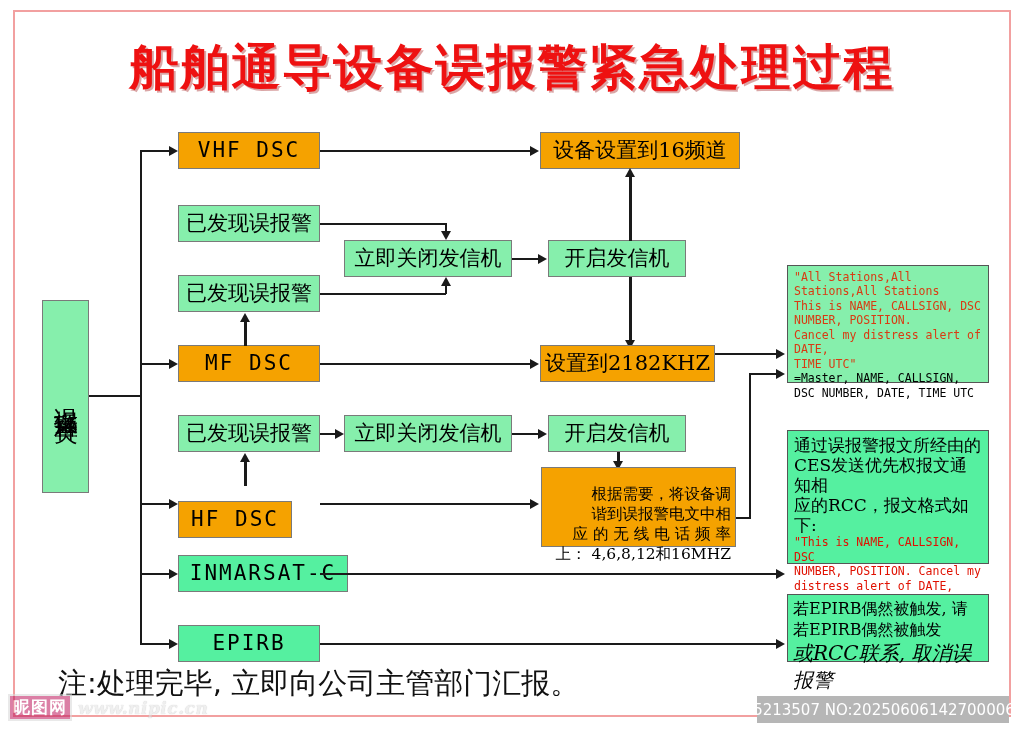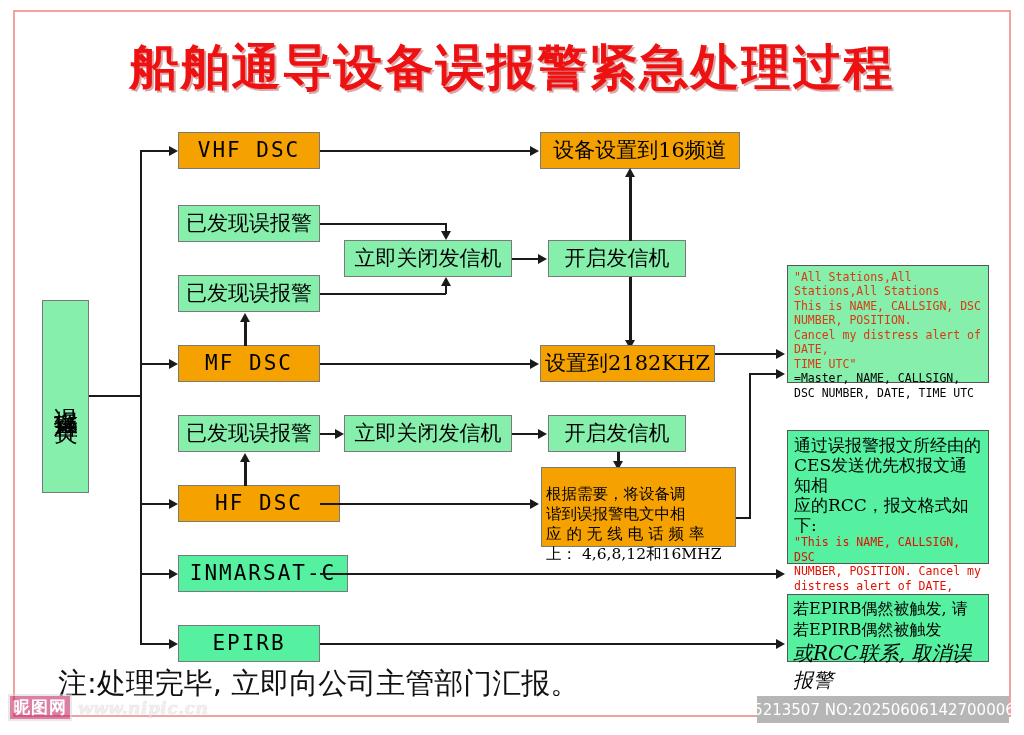--- a/index.html
+++ b/index.html
@@ -15,21 +15,21 @@
     position:absolute;left:0;top:38px;width:1024px;text-align:center;
     color:#ee1111;font-family:"DejaVu Serif","Liberation Serif",serif;
     font-weight:bold;font-size:49px;letter-spacing:2px;line-height:58px;
     text-shadow:2px 2px 0 rgba(150,0,0,.35);
     white-space:nowrap;
   }
   .node{
     position:absolute;box-sizing:border-box;
     border:1.5px solid #7a7a7a;
     display:flex;align-items:center;justify-content:center;
-    text-align:left;color:#000;
+    text-align:right;color:#000;
     font-family:"DejaVu Serif","Liberation Serif",serif;
     line-height:1.1;
   }
   .orange{background:#f5a200;}
   .red{background:#86efac;}
   .green{background:#55f0a0;}
   .mono{font-family:"DejaVu Sans Mono","Liberation Mono",monospace;font-size:21px;letter-spacing:2px;}
   .cn{font-size:21px;}
   .cnsm{font-size:19px;}
   .vert{
@@ -98,21 +98,21 @@
   </div>
   <div class="ln h" style="left:141px;top:150px;width:30px;"></div>
   <div class="arrow ar-r" style="left:169px;top:146px;"></div>
 
   <div class="node orange mono" style="left:178px;top:345px;width:142px;height:37px;">
     <span>MF DSC</span>
   </div>
   <div class="ln h" style="left:141px;top:363px;width:30px;"></div>
   <div class="arrow ar-r" style="left:169px;top:359px;"></div>
 
-  <div class="node orange mono" style="left:178px;top:485px;width:162px;height:37px;">
+  <div class="node orange mono" style="left:178px;top:501px;width:114px;height:37px;">
     <span>HF DSC</span>
   </div>
   <div class="ln h" style="left:141px;top:503px;width:30px;"></div>
   <div class="arrow ar-r" style="left:169px;top:499px;"></div>
 
   <div class="node green mono" style="left:178px;top:555px;width:170px;height:37px;">
     <span>INMARSAT-C</span>
   </div>
   <div class="ln h" style="left:141px;top:573px;width:30px;"></div>
   <div class="arrow ar-r" style="left:169px;top:569px;"></div>

